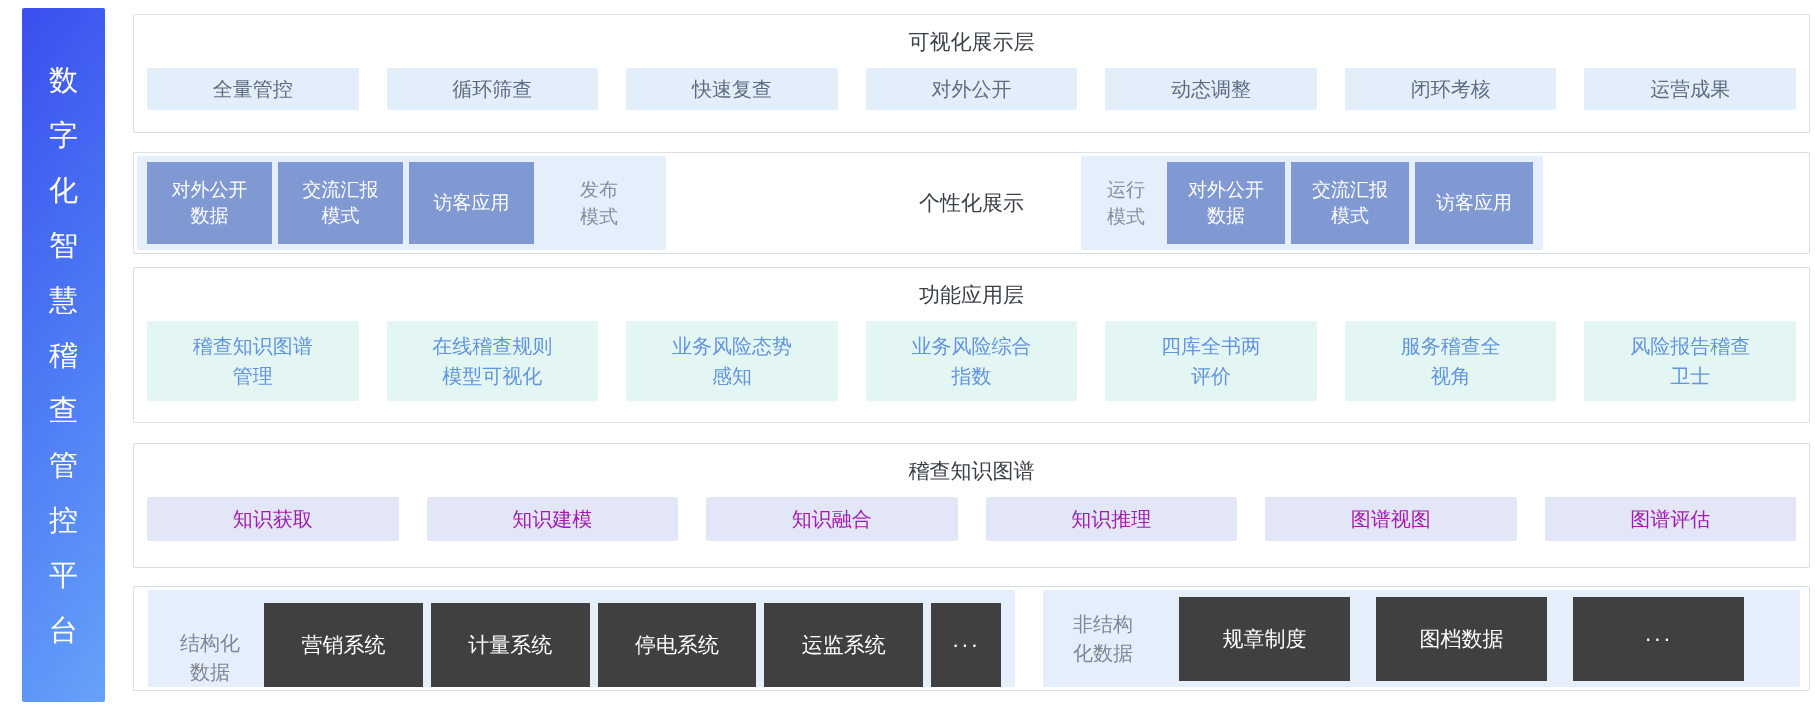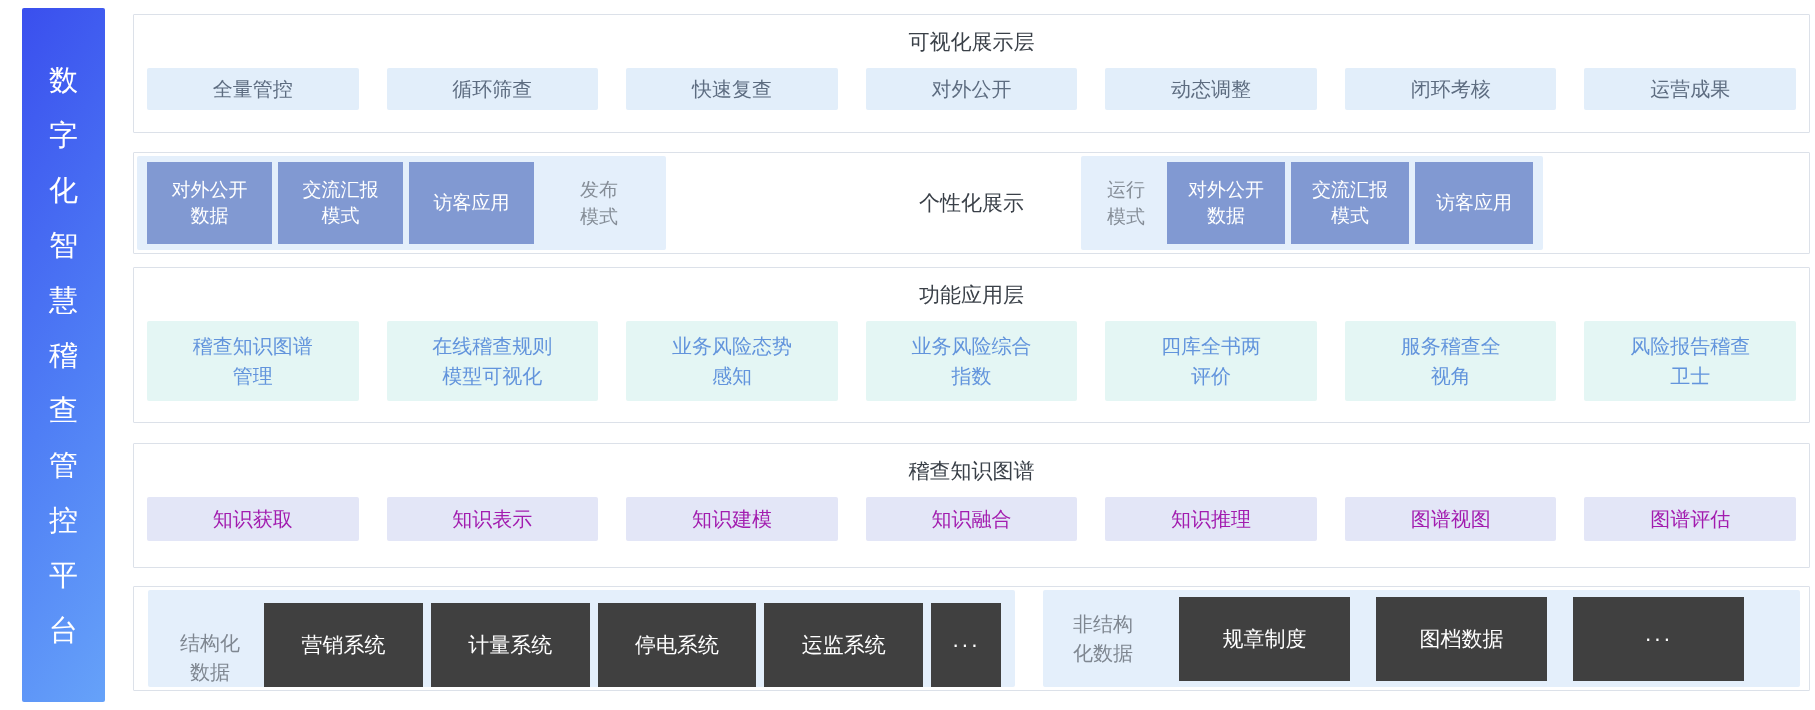--- a/index.html
+++ b/index.html
@@ -126,21 +126,20 @@
 视角</div>
       <div class="tile l3">风险报告稽查
 卫士</div>
     </div>
   </div>
 
   <div class="band band4">
     <div class="band-title">稽查知识图谱</div>
     <div class="tile-row">
       <div class="tile l4">知识获取</div>
-      <div class="tile l4">知识表示</div>
       <div class="tile l4">知识建模</div>
       <div class="tile l4">知识融合</div>
       <div class="tile l4">知识推理</div>
       <div class="tile l4">图谱视图</div>
       <div class="tile l4">图谱评估</div>
     </div>
   </div>
 
   <div class="band band5">
     <div class="panel struct">

